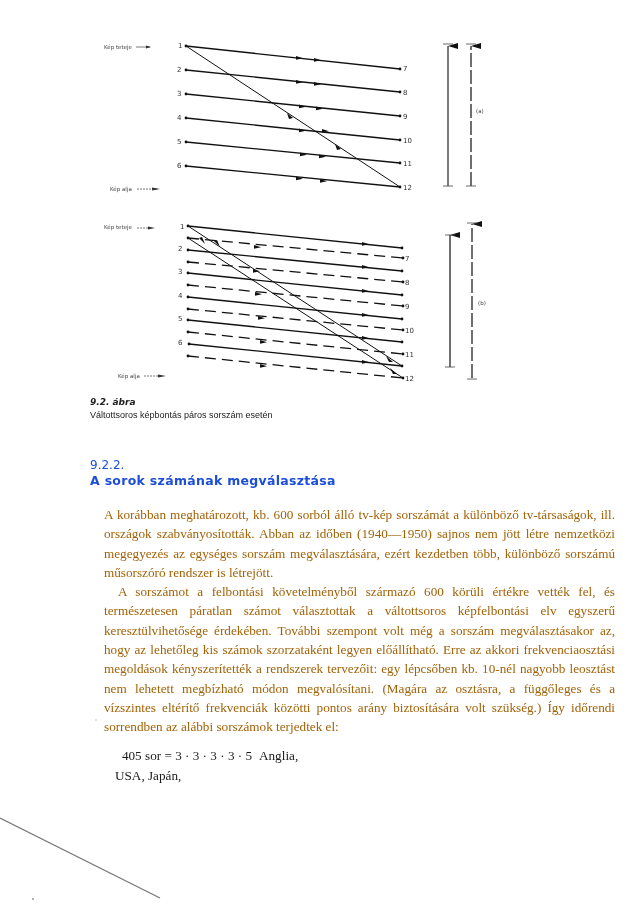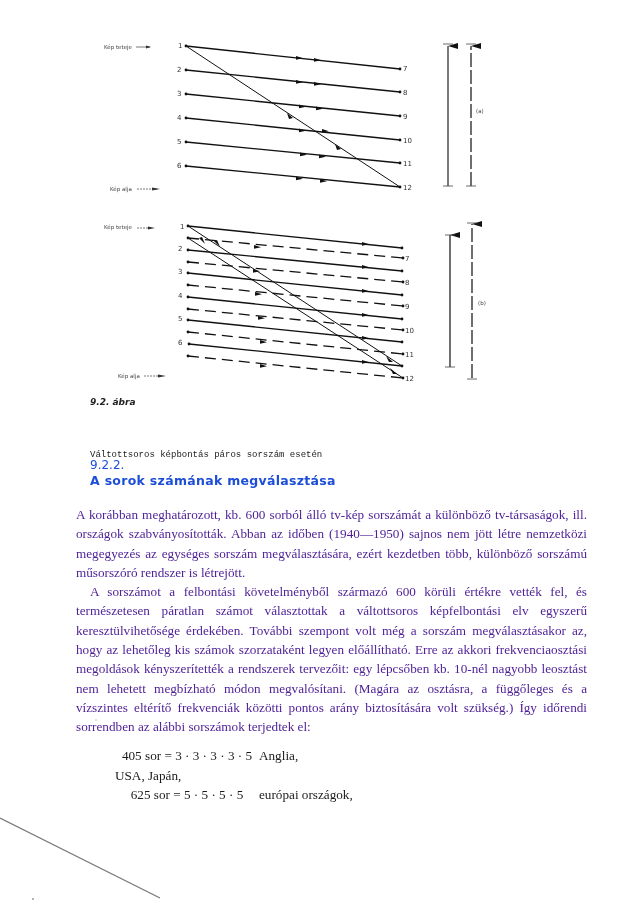--- a/index.html
+++ b/index.html
@@ -1,28 +1,28 @@
 <!DOCTYPE html>
 <html><head>
 <meta charset="utf-8">
 <style>
   html, body { margin:0; padding:0; background:#ffffff; }
   body { width:628px; height:923px; position:relative; overflow:hidden;
          font-family:"Liberation Serif", serif; color:#1a1a1a; }
   #fig { position:absolute; left:0; top:0; }
   .caption-num { position:absolute; left:90px; top:397px; font-family:"DejaVu Sans", sans-serif;
                  font-size:9px; font-style:italic; color:#222;font-weight:bold; }
-  .caption-title { position:absolute; left:90px; top:410px; font-family:Liberation Mono, monospace;
-                   font-size:9px; color:#222;margin-top:40px; }
+  .caption-title { position:absolute; left:90px; top:410px; font-family:Liberation Sans, sans-serif;
+                   font-size:9px; color:#222; }
   .sec-num { position:absolute; left:90px; top:458px; font-family:"DejaVu Sans", sans-serif;
              font-size:12px; color:#1d4ed8; }
   .sec-title { position:absolute; left:90px; top:473px; font-family:"DejaVu Sans", sans-serif;
                font-size:12.5px; font-weight:bold; color:#1d4ed8; letter-spacing:0.3px; }
-  .body-text { position:absolute; left:76px; top:505px; width:511px;
-               font-size:13.2px; line-height:19.3px; text-align:justify; color:#4c1d95; }
+  .body-text { position:absolute; left:104px; top:505px; width:511px;
+               font-size:13.2px; line-height:19.3px; text-align:justify; color:#a16207; }
   .body-text p { margin:0; }
   .body-text p.indent { text-indent:14px; }
   .ls { position:absolute; left:115px; top:746px; font-size:13.2px; line-height:19.5px; }
   .ls-row { display:flex; height:19.5px;text-align:center; }
   .ls-eq { width:144px; white-space:pre; }
   .ls-c { white-space:pre; }
   .label { font-family:"DejaVu Sans", sans-serif; font-size:5.5px; fill:#444; }
   .num { font-family:"DejaVu Sans", sans-serif; font-size:7px; fill:#333; }
 </style>
 </head>
@@ -231,17 +231,13 @@
 </div>
 
 <div class="ls">
   <div class="ls-row">
     <span class="ls-eq">405 sor = 3 · 3 · 3 · 3 · 5</span>
     <span class="ls-c">Anglia,</span>
   </div>
   <div class="ls-row">
     <span class="ls-c">USA, Japán,</span>
   </div>
-  <div class="ls-row">
-    <span class="ls-eq">625 sor = 5 · 5 · 5 · 5</span>
-    <span class="ls-c">európai országok,</span>
-  </div>
 </div>
 
 </body></html>

